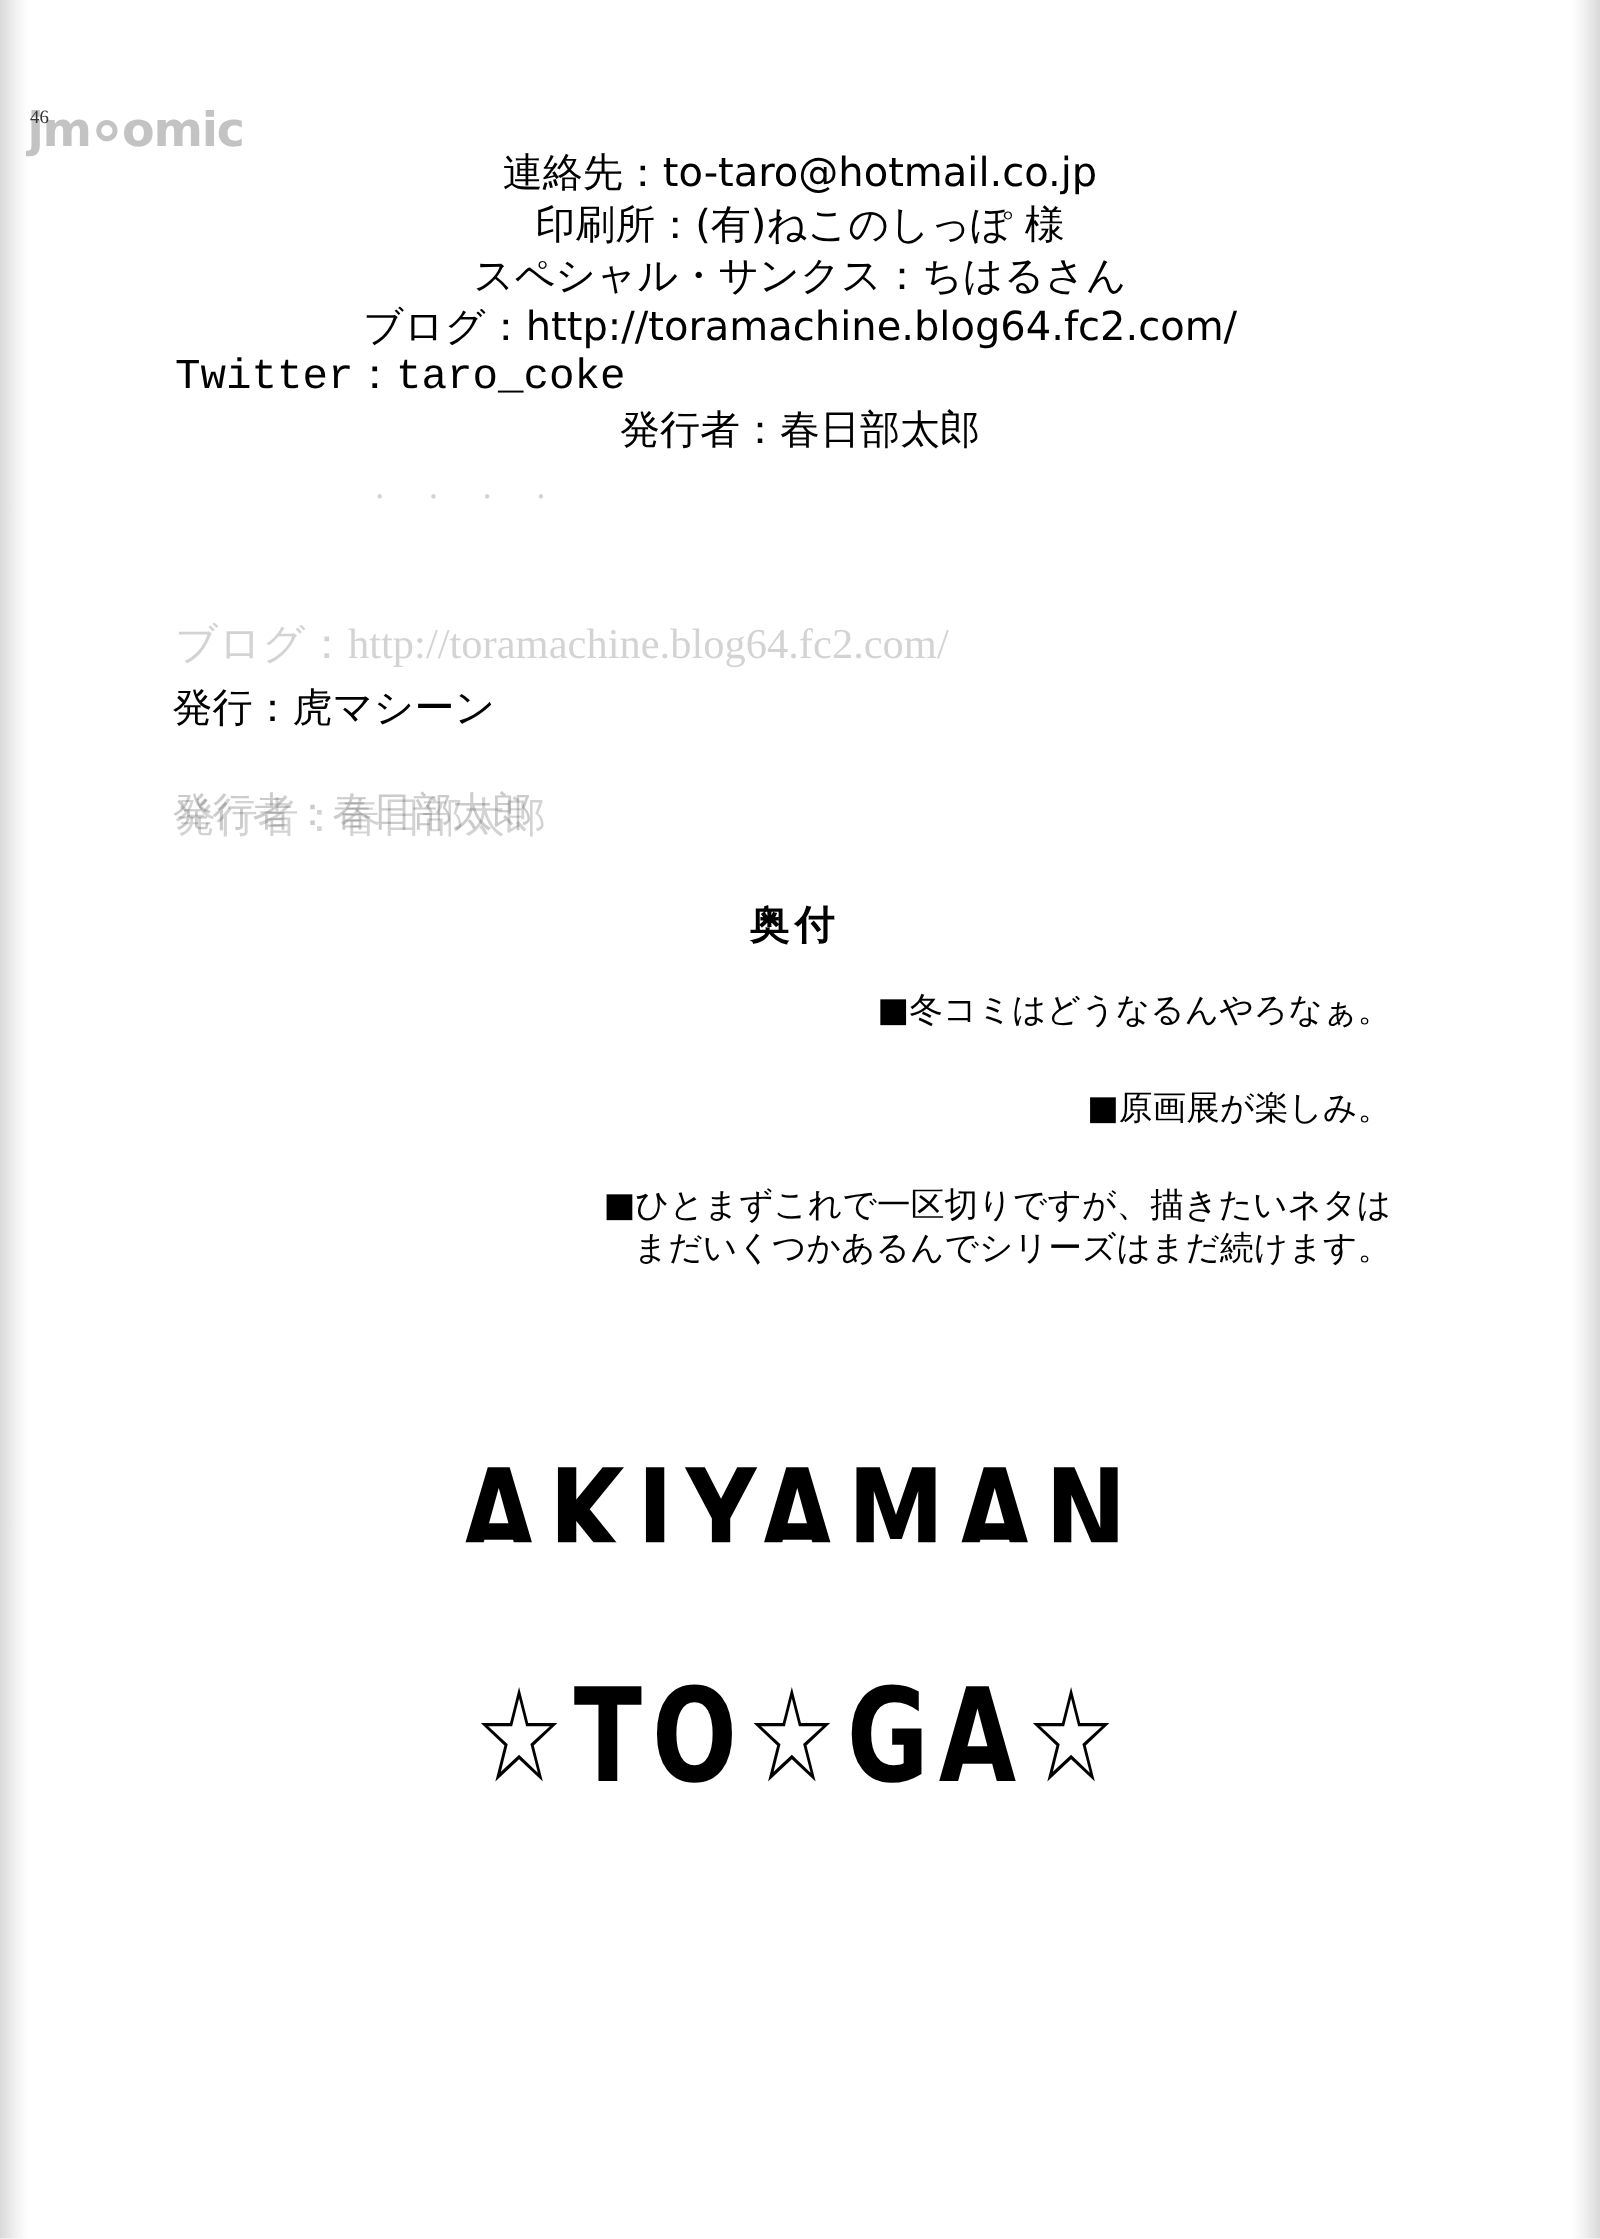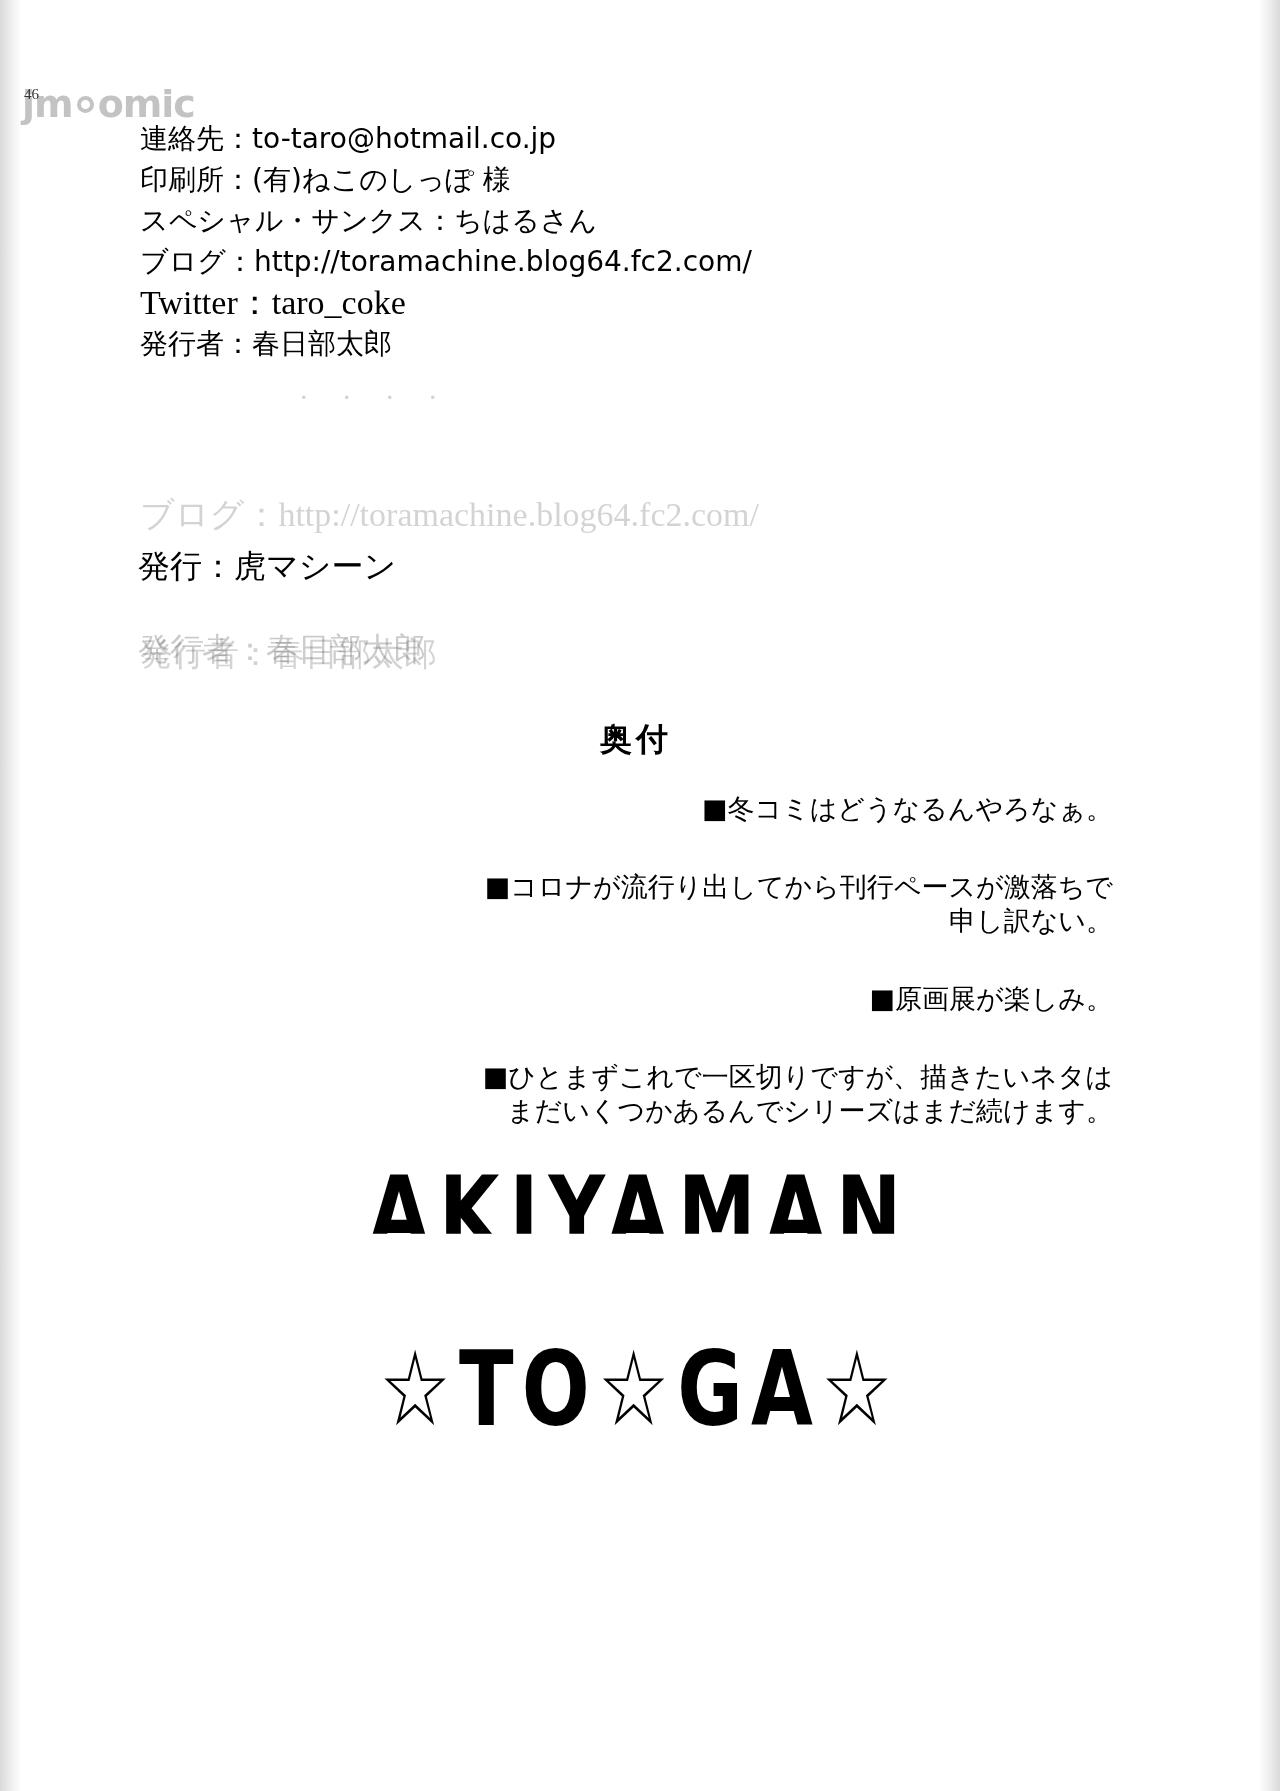--- a/index.html
+++ b/index.html
@@ -83,25 +83,26 @@
     top: 118px;
     width: 1000px;
   }
   .colophon-top .line {
     font-size: 34px;
     line-height: 41px;
     white-space: nowrap;
   }
   .colophon-top .line.jp {
     font-family: "DejaVu Sans", "Liberation Sans", sans-serif;
-    font-size: 28px;
+    font-size: 32px;
     font-weight: 500;
+    text-align: center;
   }
   .colophon-top .line.lat {
-    font-family: Liberation Serif, serif;
+    font-family: Liberation Mono, monospace;
     font-size: 34px;
   }
 
   .colophon-mid {
     position: absolute;
     left: 138px;
     top: 546px;
     width: 1000px;
   }
   .colophon-mid .line {
@@ -195,22 +196,20 @@
 
   <div class="colophon-mid">
     <div class="line">発行：虎マシーン</div>
     <div class="ghost" style="left:0; top:82px; font-size:32px; font-family:'DejaVu Sans',sans-serif; opacity:0.3;">発行者：春日部太郎</div>
   </div>
 
   <div class="okuzuke-title">奥付</div>
 
   <div class="notes">
     <div class="note">■冬コミはどうなるんやろなぁ。</div>
-    <div class="note">■コロナが流行り出してから刊行ペースが激落ちで
-　申し訳ない。</div>
     <div class="note">■原画展が楽しみ。</div>
     <div class="note">■ひとまずこれで一区切りですが、描きたいネタは
 　まだいくつかあるんでシリーズはまだ続けます。</div>
   </div>
 
   <div class="big-title big-title-1 clip-top">AKIYAMAN</div>
   <div class="big-title big-title-2 clip-bot">☆TO☆GA☆</div>
 
 </div>
 

